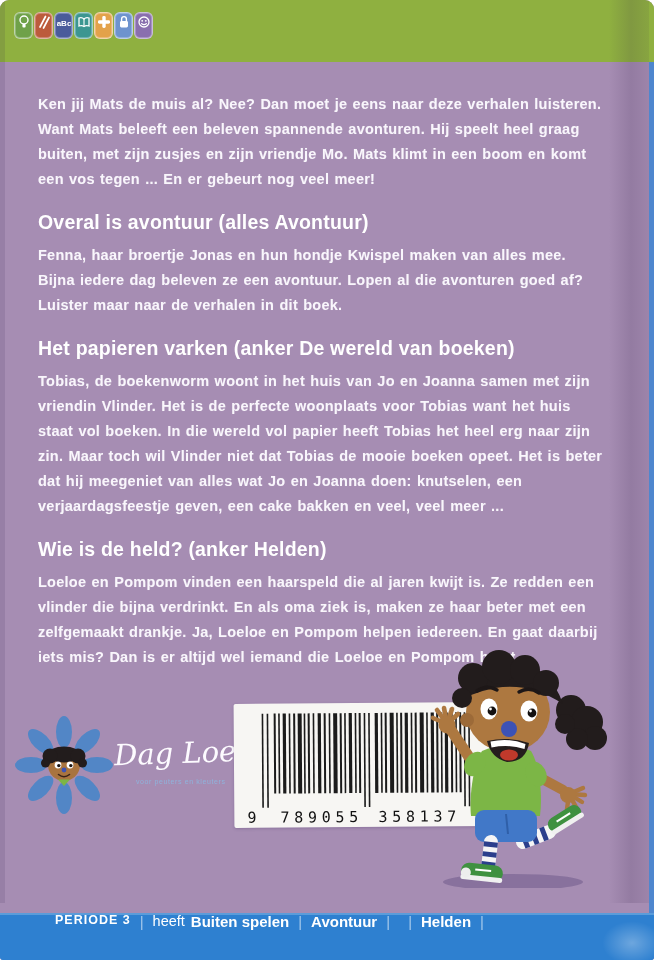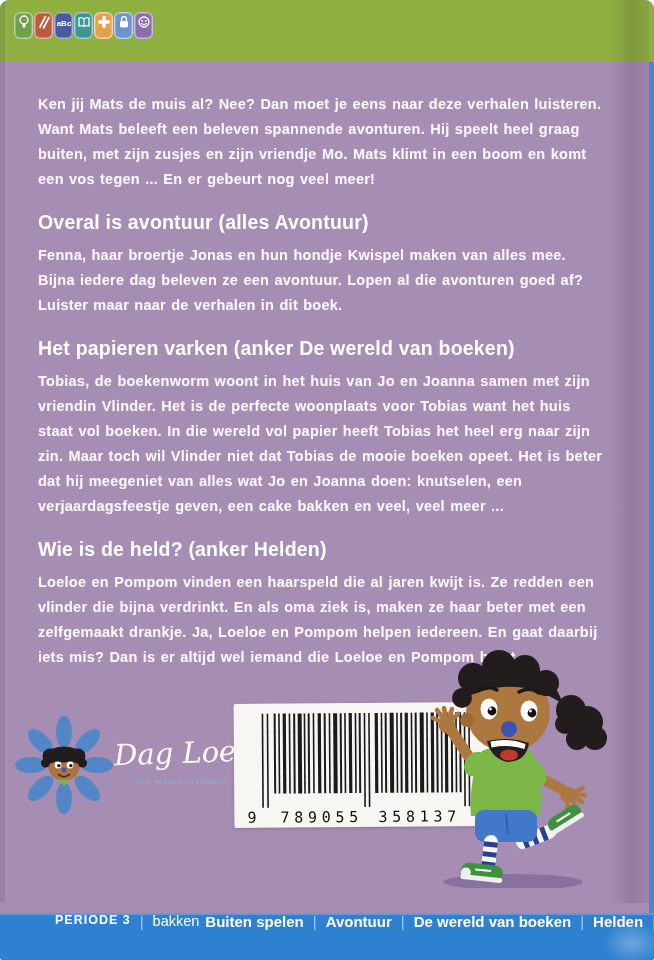--- a/index.html
+++ b/index.html
@@ -311,25 +311,24 @@
     <ellipse cx="84" cy="107" rx="9" ry="5.5" fill="#C0392B"></ellipse>
   </svg>
 
   <div class="edge-right"></div>
   <div class="edge-blue"></div>
   <div class="edge-left"></div>
 
   <footer class="bottombar">
     <span class="f-caps">PERIODE 3</span>
     <span class="f-sep">|</span>
-    <span class="f-norm">bakken</span>
+    <span class="f-norm">heeft</span>
     <span class="f-bold">Buiten spelen</span>
     <span class="f-sep">|</span>
     <span class="f-bold">Avontuur</span>
     <span class="f-sep">|</span>
-    <span class="f-bold">De wereld van boeken</span>
     <span class="f-sep">|</span>
     <span class="f-bold">Helden</span>
     <span class="f-sep">|</span>
 
   </footer>
 
 </div>
 
 </body></html>

